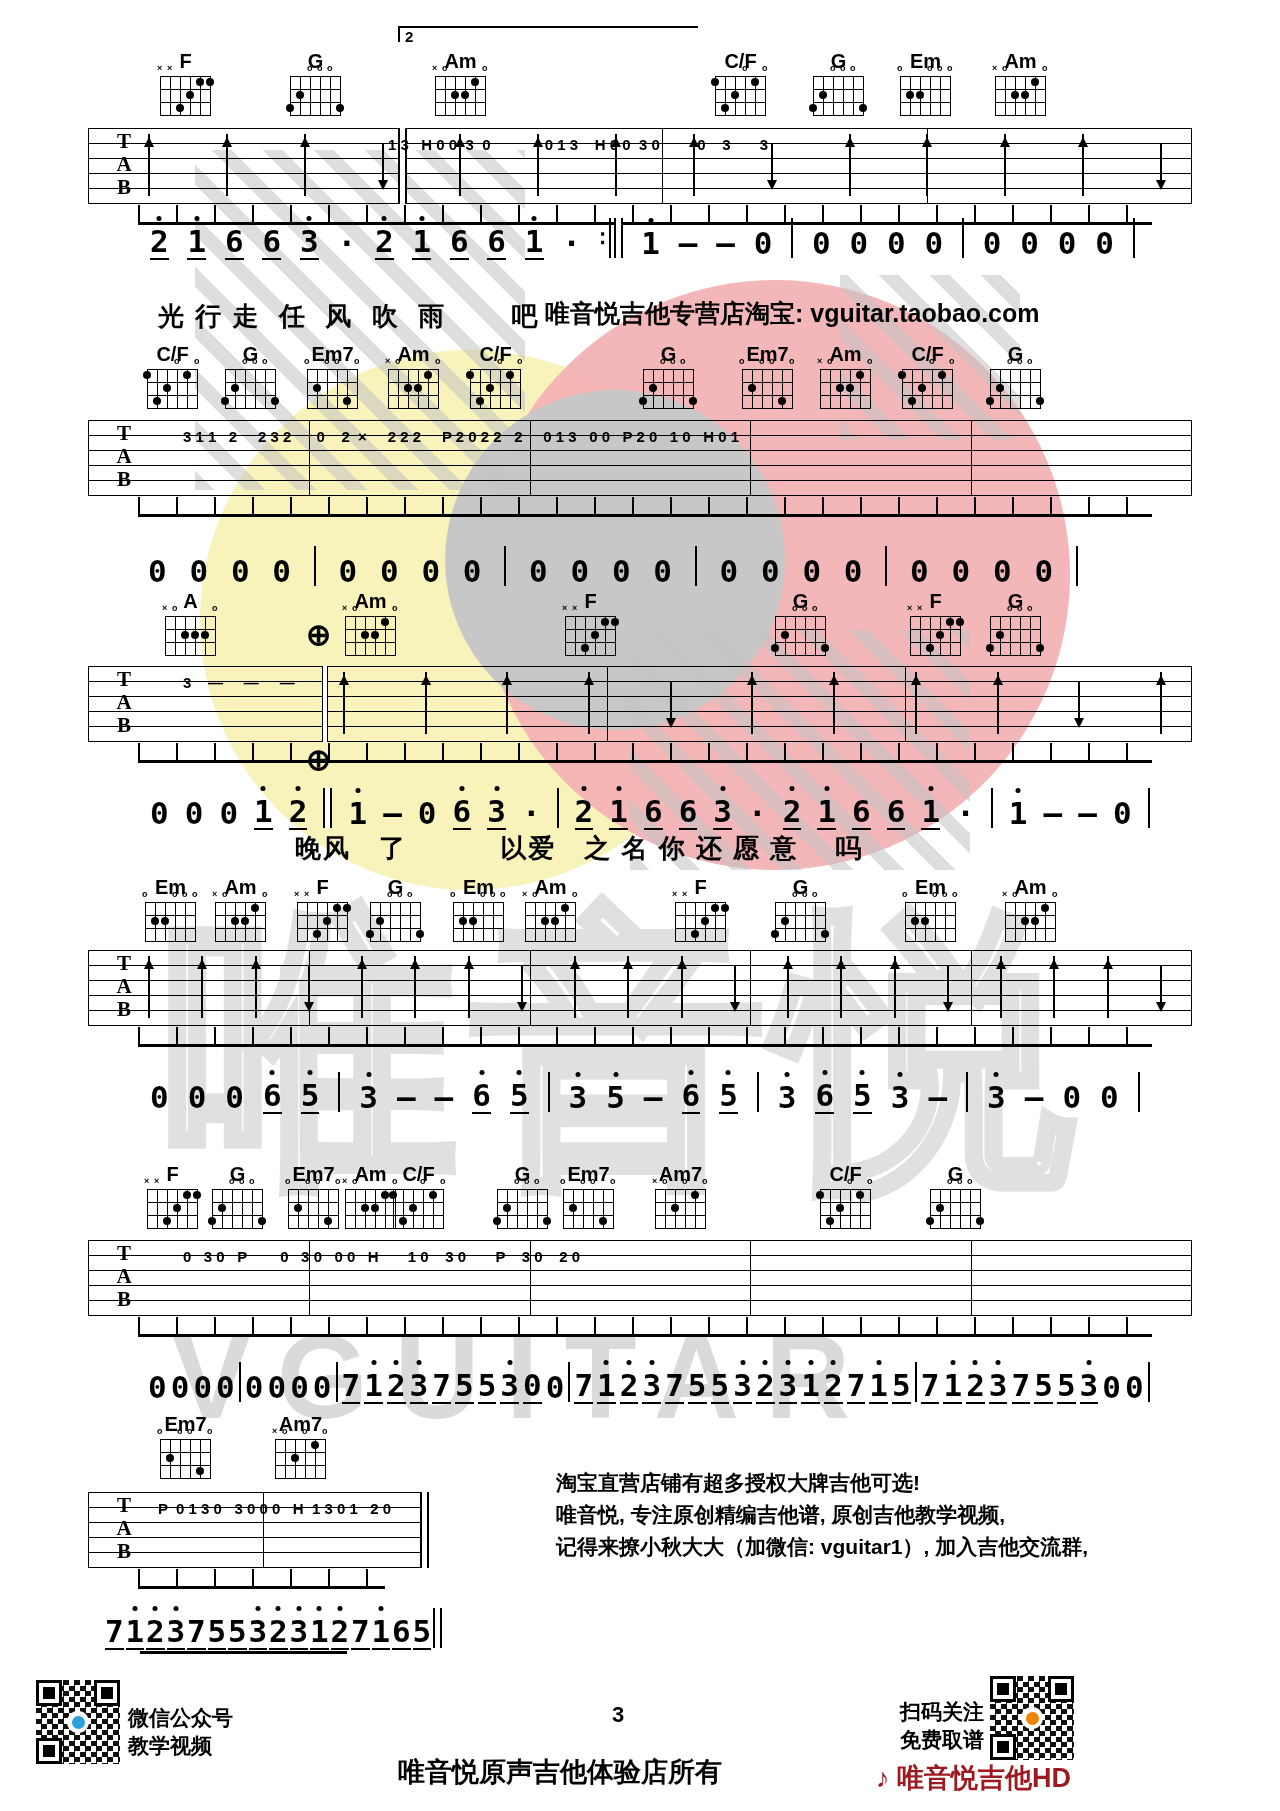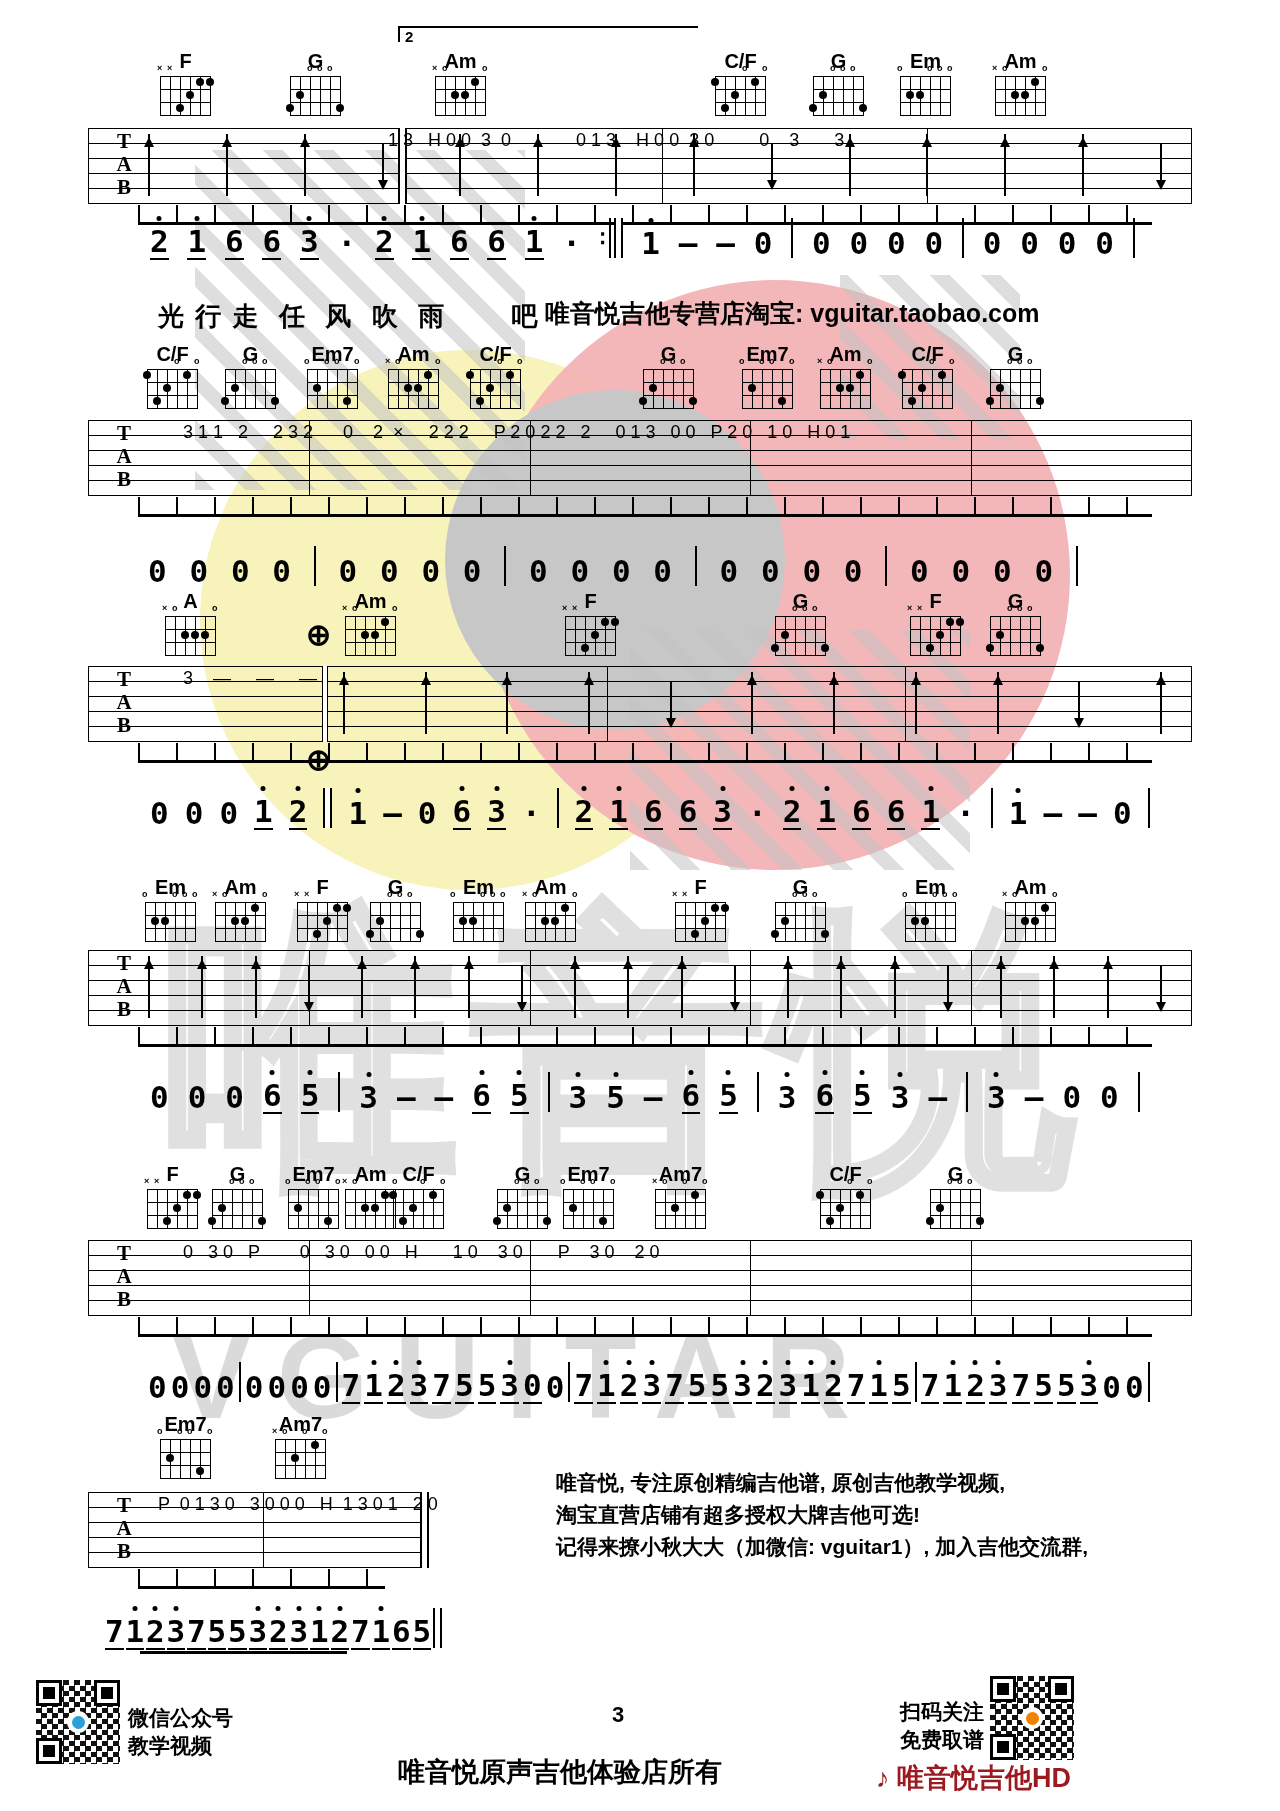--- a/index.html
+++ b/index.html
@@ -25,21 +25,21 @@
                      repeating-linear-gradient(180deg,#000 0 1px,transparent 1px 13px);}
   .cdot{position:absolute;width:8px;height:8px;border-radius:50%;background:#000;}
   
   .staff{position:absolute;height:76px;
     background:repeating-linear-gradient(180deg,#000 0 1px,transparent 1px 15px);}
   .tabl{position:absolute;left:28px;top:2px;width:16px;text-align:center;
     font-family:"Liberation Serif",serif;font-size:21px;font-weight:700;line-height:23px;}
   .bl{position:absolute;top:0;width:1px;height:76px;background:#000;}
   .bl.thick{width:5px;border-left:2px solid #000;border-right:2px solid #000;background:#fff;}
   .bl.dbl{width:4px;border-left:1px solid #000;border-right:1px solid #000;background:#fff;}
-  .ann{position:absolute;font-size:18px;font-weight:400;white-space:pre;top:2px;z-index:6;}
+  .ann{position:absolute;font-size:15px;font-weight:700;white-space:pre;top:8px;z-index:6;}
   .strums{position:absolute;display:flex;justify-content:space-between;top:2px;}
   .arr{width:2px;height:62px;background:#000;position:relative;margin-top:4px;}
   .arr::before{content:"";position:absolute;top:-2px;left:-4px;
     border:5px solid transparent;border-bottom:10px solid #000;}
   .arr.dn{height:44px;margin-top:14px;}
   .arr.dn::before{top:auto;bottom:-2px;border-bottom:none;border-top:10px solid #000;}
   .beams{position:absolute;height:20px;
     background-image:repeating-linear-gradient(90deg,#000 0 2px,transparent 2px 38px),
                      linear-gradient(#000,#000);
     background-size:100% 16px,100% 3px;background-position:0 0,0 100%;
@@ -498,20 +498,21 @@
       <div class="tk u">6</div>
       <div class="tk dot u">1</div>
       <div class="tk">·</div>
       <div class="vbar"></div>
       <div class="tk dot">1</div>
       <div class="tk">—</div>
       <div class="tk">—</div>
       <div class="tk">0</div>
       <div class="vbar"></div>
     </div>
+    <div class="lyr" style="left: 295px; top: 831px;">晚风　了　　　 以爱　之 名 你 还 愿 意　 吗</div>
     <div class="chord" style="left: 145px; top: 876px; height: 70px;">
       <div class="cname">Em</div>
       <div class="cmark" style="left: -3px;">o</div>
       <div class="cmark" style="left: 27px;">o</div>
       <div class="cmark" style="left: 37px;">o</div>
       <div class="cmark" style="left: 47px;">o</div>
       <div class="cgrid">
         <div class="cdot" style="left: 6px; top: 15px;"></div>
         <div class="cdot" style="left: 16px; top: 15px;"></div>
       </div>
@@ -897,22 +898,22 @@
       <div class="tk dot u">1</div>
       <div class="tk u">6</div>
       <div class="tk u">5</div>
       <div class="vbar d"></div>
     </div>
   </div>
 
 <div class="storeline">唯音悦吉他专营店淘宝: vguitar.taobao.com</div>
 
 <div class="promo">
+  <div>淘宝直营店铺有超多授权大牌吉他可选!</div>
   <div>唯音悦, 专注原创精编吉他谱, 原创吉他教学视频,</div>
-  <div>淘宝直营店铺有超多授权大牌吉他可选!</div>
   <div>记得来撩小秋大大（加微信: vguitar1）, 加入吉他交流群,</div>
 </div>
 
 <div class="pagenum">3</div>
 <div class="owner">唯音悦原声吉他体验店所有</div>
 <div class="brand">♪ 唯音悦吉他HD</div>
 
 <div class="qr" style="left:36px;top:1680px;">
   <div class="fp" style="left:0;top:0;"></div>
   <div class="fp" style="right:0;top:0;"></div>

